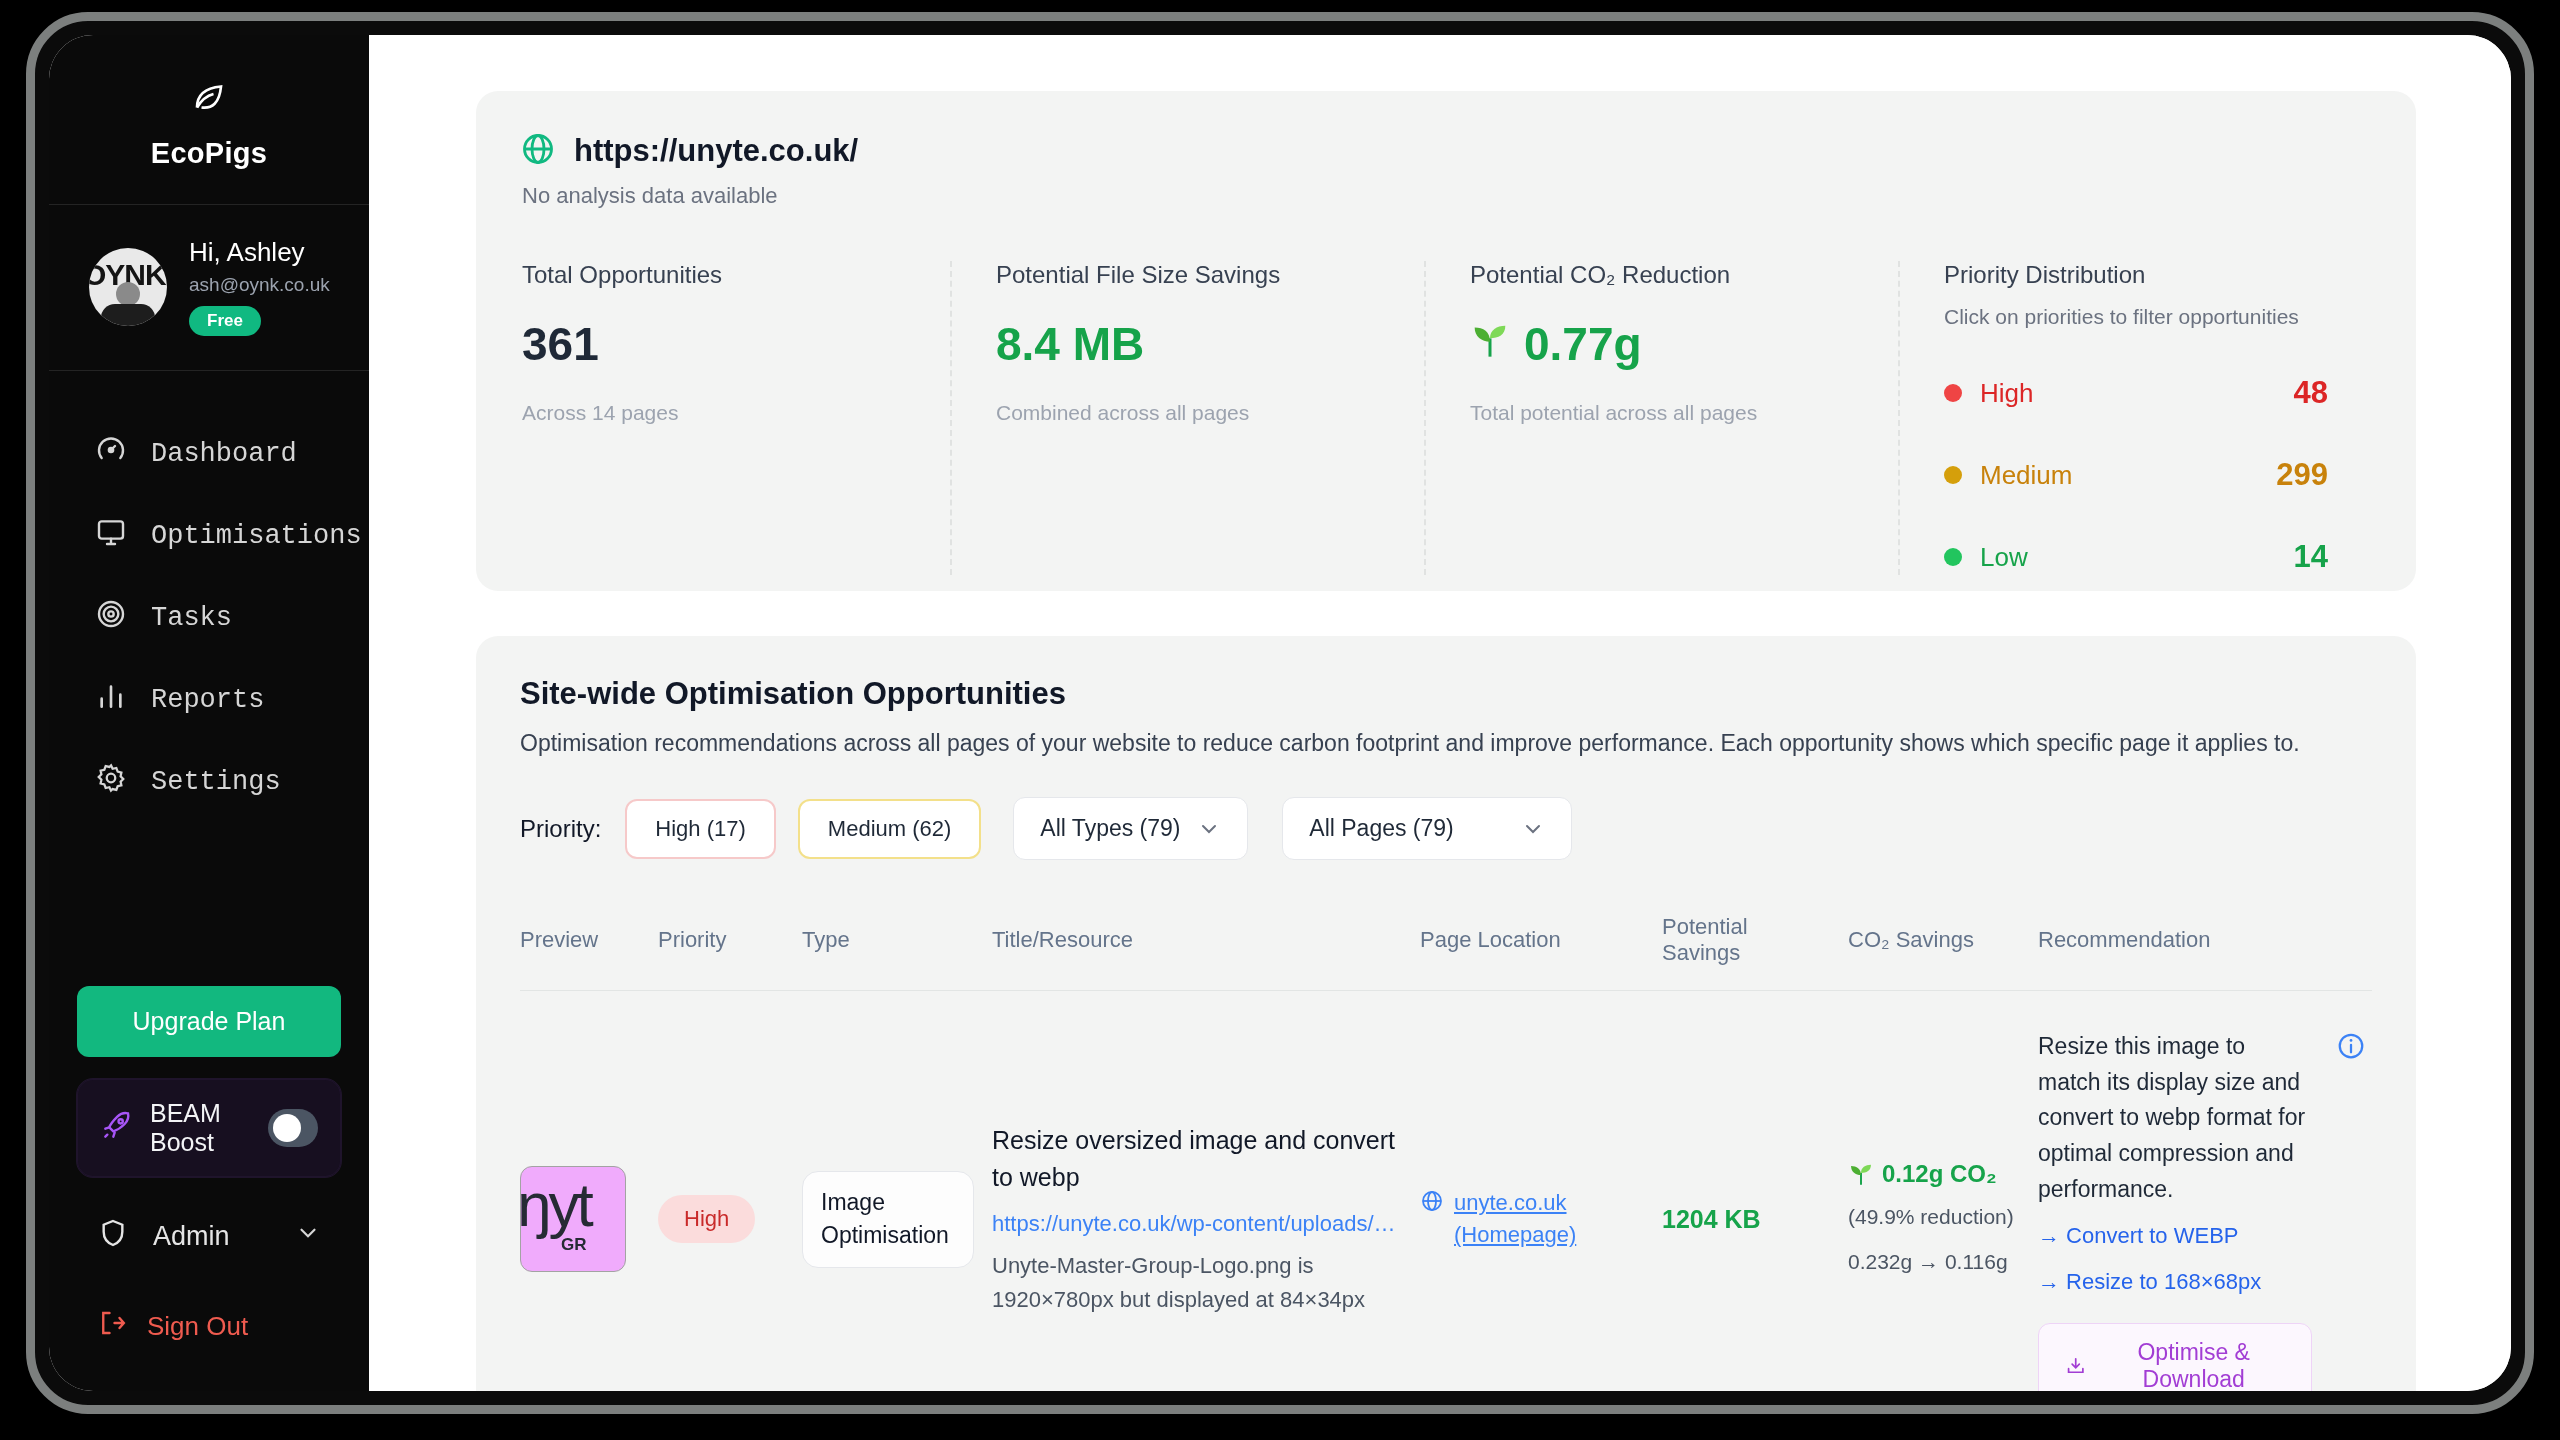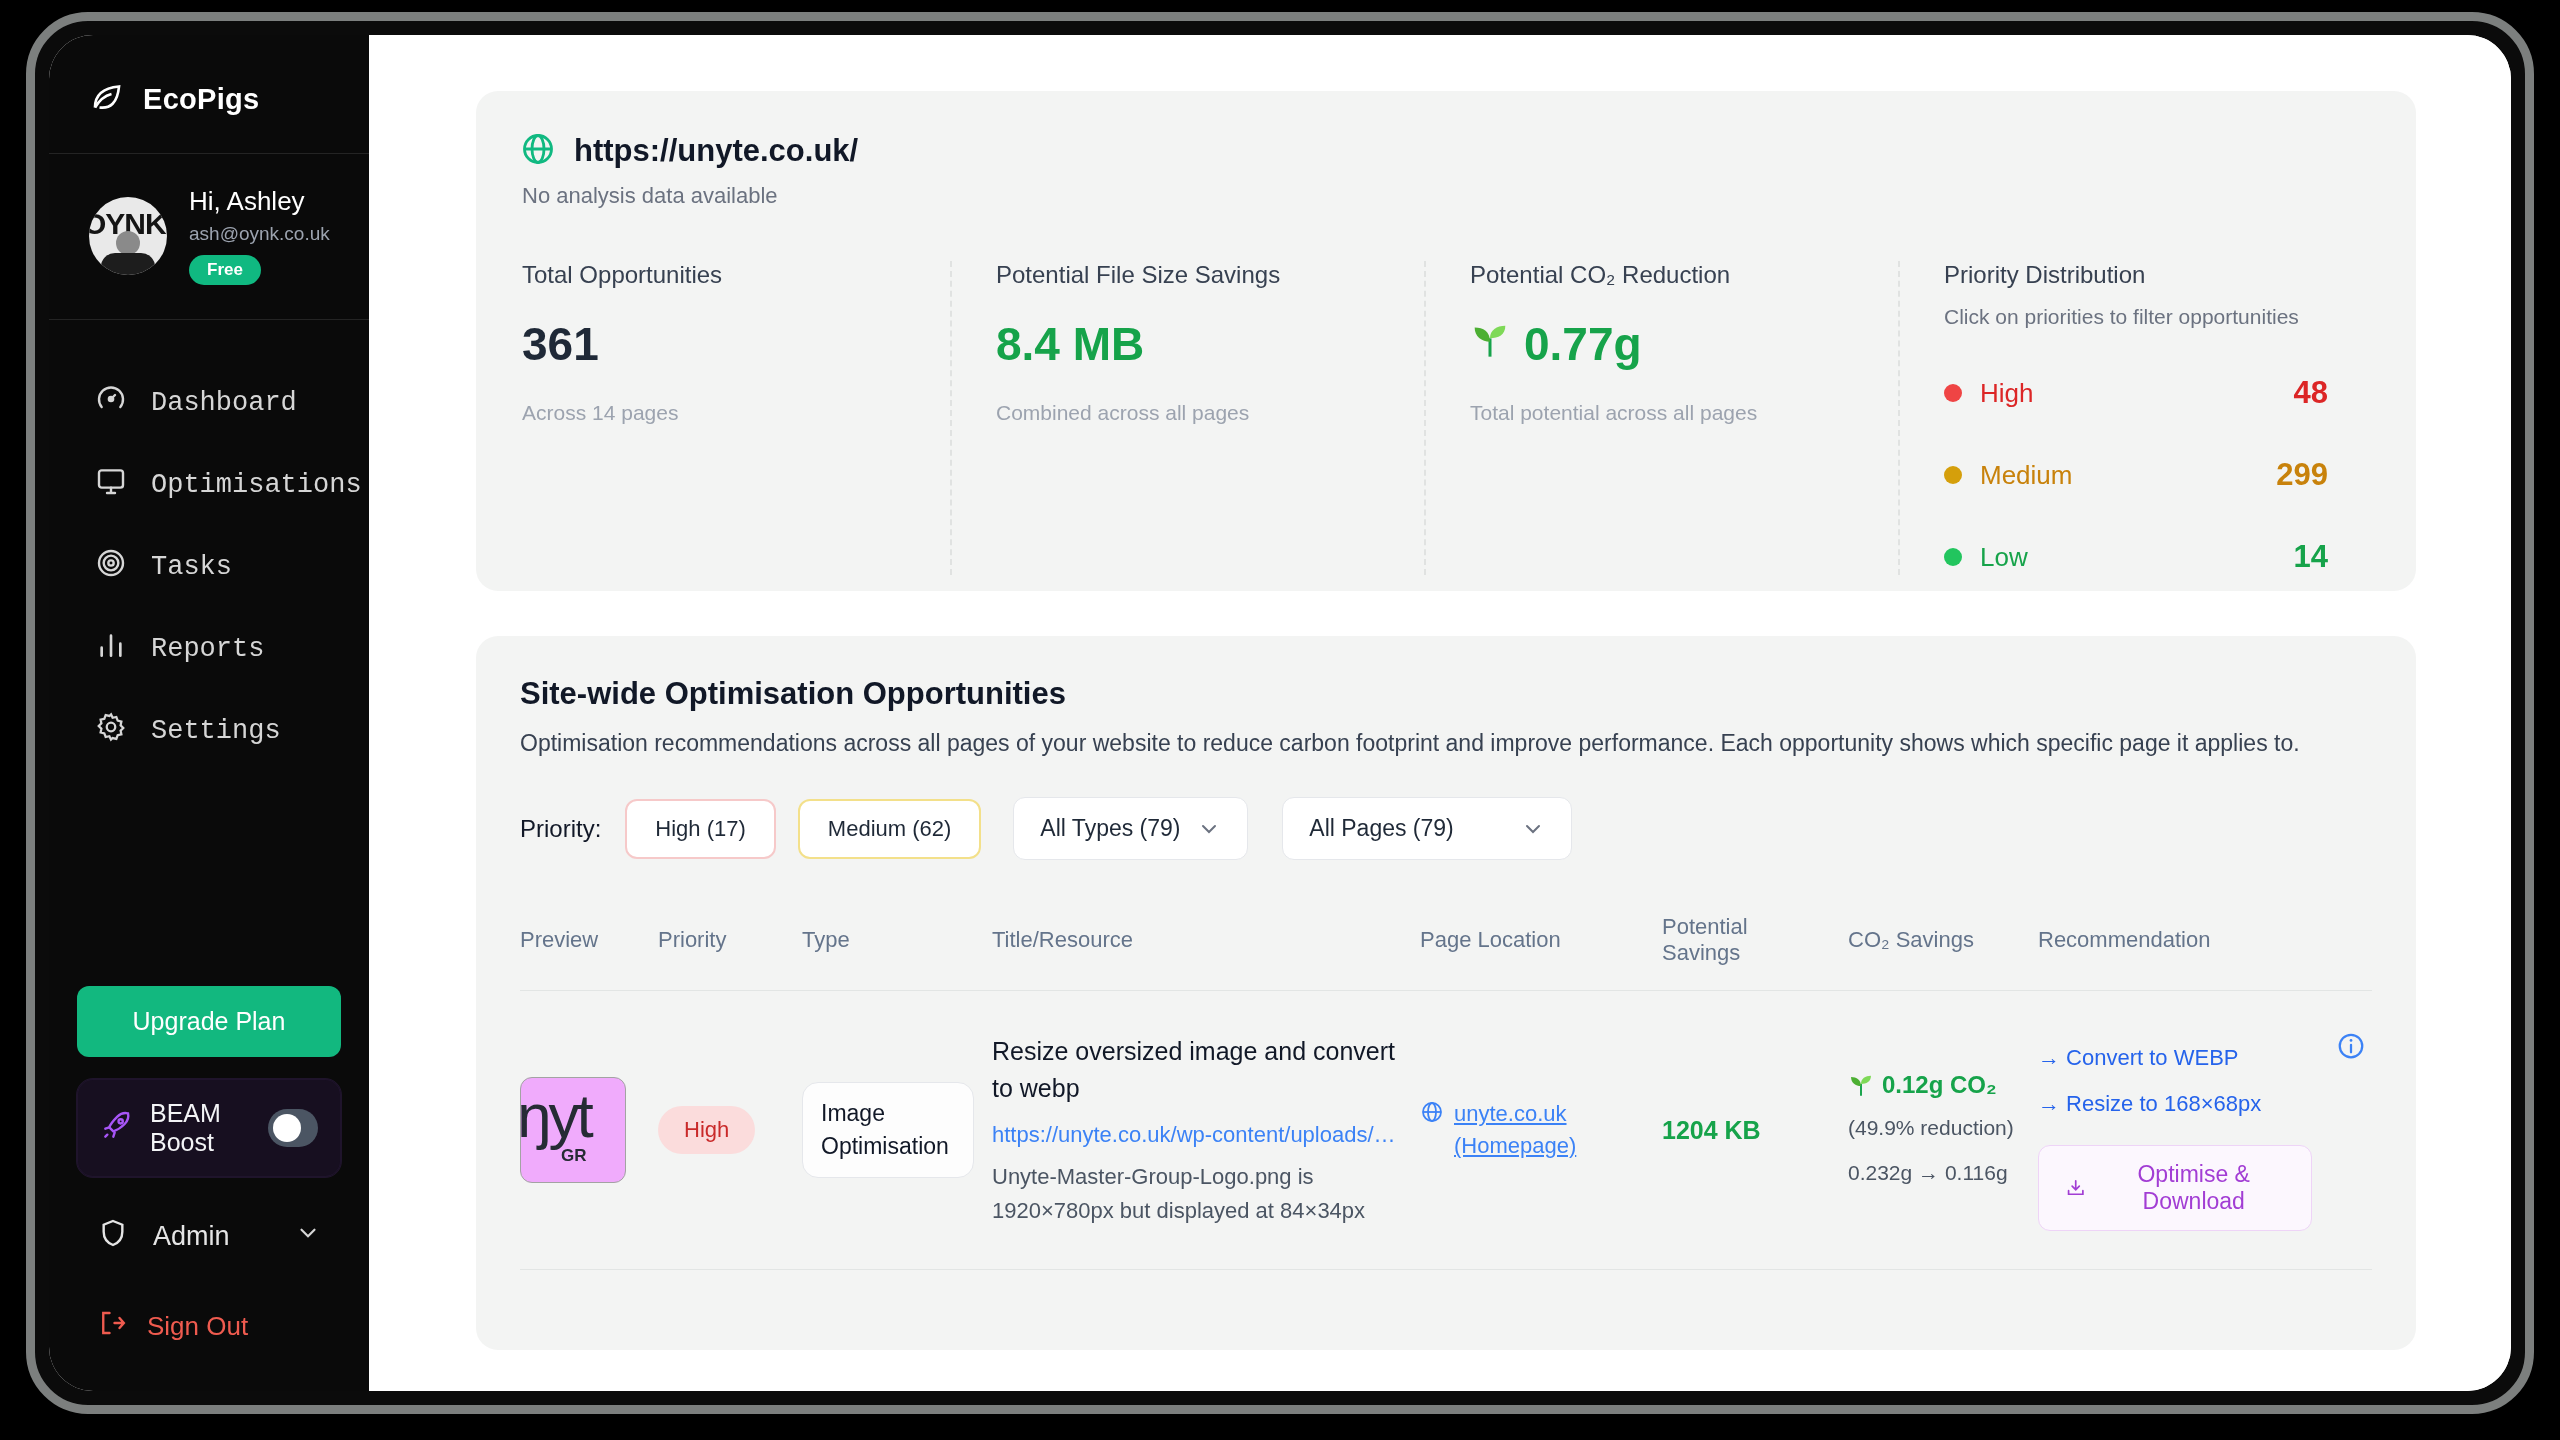--- a/index.html
+++ b/index.html
@@ -3,21 +3,21 @@
 <meta charset="utf-8">
 <style>
   * { box-sizing: border-box; margin: 0; padding: 0; }
   html,body { width:2560px; height:1440px; background:#000; font-family:"Liberation Sans", sans-serif; }
   .frame { position:absolute; left:26px; top:12px; width:2508px; height:1402px;
            border:9px solid #7c7f7e; border-radius:62px; background:#0b0b0b; padding:14px; }
   .app { width:100%; height:100%; border-radius:44px; overflow:hidden; display:flex; background:#ffffff; }
 
   
   .sidebar { width:320px; flex-shrink:0; background:#0a0a0a; color:#d6d6d6; display:flex; flex-direction:column; }
-  .brand-row { display:flex; align-items:center; gap:18px; padding:44px 40px 34px; border-bottom:1px solid #242424; }
+  .brand-row { display:flex; align-items:center; gap:18px; padding:44px 40px 34px; border-bottom:1px solid #242424;flex-direction:column; }
   .brand-row svg { width:36px; height:36px; }
   .brand-name { font-size:29px; font-weight:bold; color:#fff; letter-spacing:.3px; }
   .user-row { display:flex; align-items:center; gap:22px; padding:32px 40px 34px; border-bottom:1px solid #242424; }
   .avatar { width:78px; height:78px; border-radius:50%; background:#e9e9e9; overflow:hidden; position:relative; flex-shrink:0; }
   .avatar-txt { position:absolute; left:-6px; top:10px; font-size:30px; font-weight:bold; color:#141414; letter-spacing:-1px; white-space:nowrap; }
   .avatar-head { position:absolute; left:27px; top:34px; width:24px; height:24px; border-radius:50%; background:#8a8a8a; }
   .avatar-body { position:absolute; left:12px; top:56px; width:54px; height:30px; border-radius:14px 14px 0 0; background:#1d1d1d; }
   .user-name { font-size:26px; color:#fff; }
   .user-email { font-size:19px; color:#9ca3af; margin:6px 0 10px; }
   .badge-free { display:inline-block; background:#10b981; color:#fff; font-size:17px; font-weight:bold;
@@ -368,20 +368,21 @@
             <div class="co2-sub">0.232g → 0.116g</div>
           </div>
           <div class="rec">
             <span class="info-ic">
               <svg viewBox="0 0 24 24" fill="none" stroke="#3b82f6" stroke-width="1.8">
                 <circle cx="12" cy="12" r="9"></circle>
                     <path d="M12 11v6" stroke-linecap="round"></path>
                     <circle cx="12" cy="7.5" r="1.1" fill="#3b82f6" stroke="none"></circle>
               </svg>
             </span>
+            <div>Resize this image to match its display size and convert to webp format for optimal compression and performance.</div>
             <div class="rec-link">→ Convert to WEBP</div>
             <div class="rec-link">→ Resize to 168×68px</div>
             <button class="rec-btn">
               <svg viewBox="0 0 24 24" fill="none" stroke="#a23dd4" stroke-width="1.9" stroke-linecap="round">
                 <path d="M12 4v10M8 10l4 4 4-4"></path>
                     <path d="M4 15v4h16v-4"></path>
               </svg>
               <span>Optimise &amp; Download</span>
             </button>
           </div>

